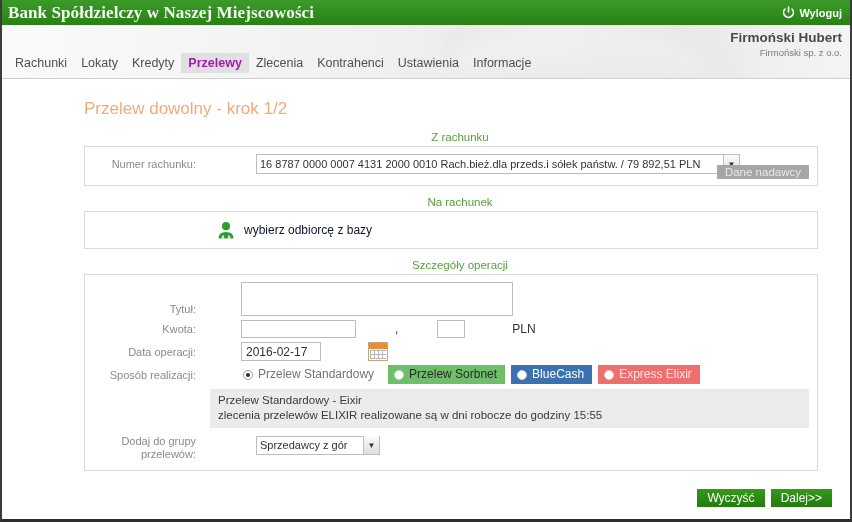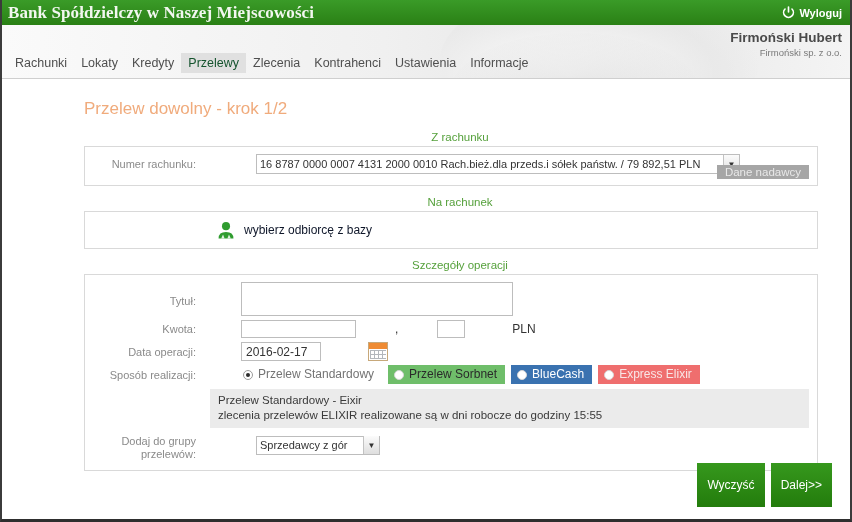--- a/index.html
+++ b/index.html
@@ -95,22 +95,22 @@
   }
   .nav-item {
     font-size: 12.5px;
     color: #4f4f4f;
     padding: 3px 7px 3px 7px;
     cursor: pointer;
     white-space: nowrap;
   }
   .nav-item.active {
     background: #e0e0e0;
-    font-weight: normal;
-    color: #14532d;
+    font-weight: bold;
+    color: #a21caf;
     margin-top: 42px;
   }
 
   
   .content {
     position: relative;
     padding: 10px 14px 0 14px;
     height: 440px;
   }
   .page-title {
@@ -307,21 +307,21 @@
     right: 18px;
     bottom: 12px;
     display: flex; gap: 6px;
   }
   .gbtn {
     background: #2b8a12;
     background: linear-gradient(to bottom,#36981d 0%, #237c0c 100%);
     color: #ffffff;
     border: none;
     font-size: 12px;
-    padding: 15px 10px;
+    padding: 2px 10px;
     cursor: pointer;
     font-family: "Liberation Sans", sans-serif;
   }
 </style>
 </head>
 <body>
 
 <div id="page">
 
   <div class="topbar">
@@ -383,21 +383,21 @@
           <path d="M6.5 21 L8.6 16.6 L10.4 21 Z" fill="#ffffff" opacity="0.85"></path>
           <path d="M13.6 21 L15.4 16.6 L17.5 21 Z" fill="#ffffff" opacity="0.85"></path>
         </svg>
         <span class="lbl">wybierz odbiorcę z bazy</span>
       </div>
     </div>
 
     <div class="section-label">Szczegóły operacji</div>
     <div class="panel">
 
-      <div class="frow" style="align-items:center;">
+      <div class="frow" style="align-items:flex-end;">
         <div class="flabel" style="padding-top:3px;">Tytuł:</div>
         <textarea class="fld tytul-box" style=""></textarea>
       </div>
 
       <div class="frow">
         <div class="flabel">Kwota:</div>
         <input class="fld kwota-int" type="text" value="" style="">
         <span class="kwota-sep">,</span>
         <input class="fld kwota-dec" type="text" value="" style="">
         <span class="pln-label">PLN</span>

